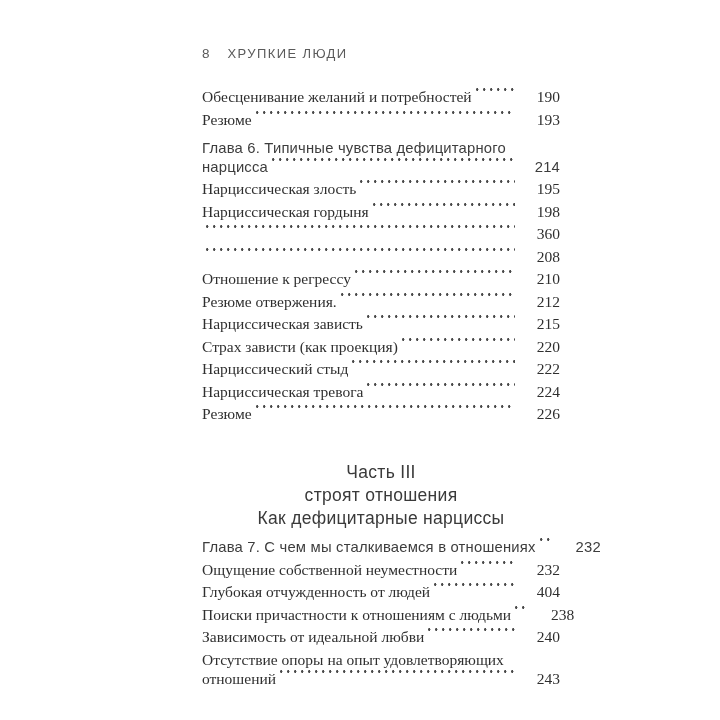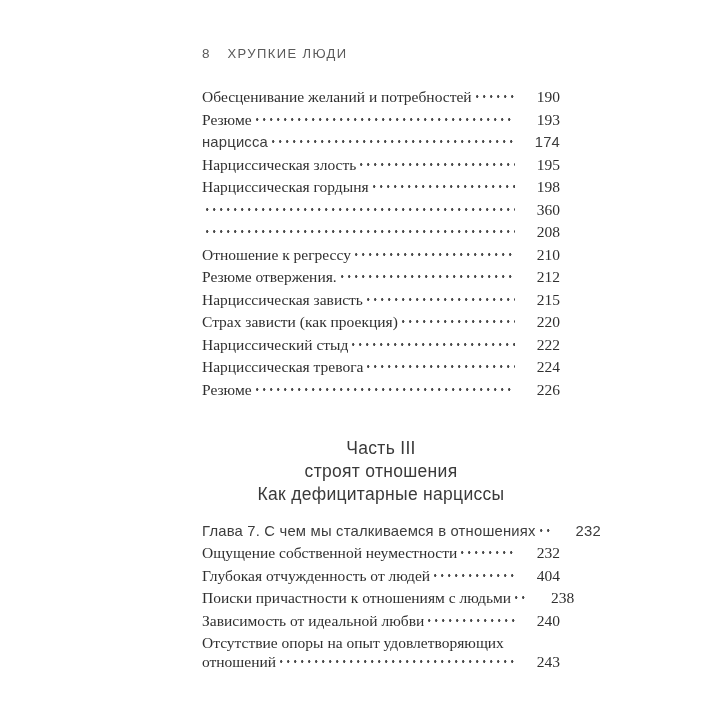--- a/index.html
+++ b/index.html
@@ -21,21 +21,21 @@
 
   .header{
     display:flex;align-items:baseline;
     font-family:"Liberation Sans", sans-serif;color:var(--muted);
     margin-bottom:27px;
   }
   .header .pagenum{font-size:13.5px;margin-right:18px;}
   .header .running{font-size:13px;letter-spacing:1.4px;}
 
   .toc-row{
-    display:flex;align-items:center;
+    display:flex;align-items:flex-start;
     font-size:15.5px;line-height:18px;
     margin-bottom:4.5px;
   }
   .toc-row .label{white-space:nowrap;}
   .leader{
     flex:1;height:3px;min-width:14px;
     margin:0 3px 1px 4px;
     background-image:radial-gradient(circle at 1.2px 1.5px, var(--dots) 1.05px, transparent 1.5px);
     background-size:7px 3px;
     background-repeat:repeat-x;
@@ -48,21 +48,21 @@
     font-size:14.8px;color:var(--chapter);letter-spacing:0.2px;
   }
   .toc-row.wrap-first{margin-bottom:1px;}
   .toc-row.gap-before{margin-top:10px;}
 
   .part-heading{
     text-align:center;
     font-family:"Liberation Sans", sans-serif;
     font-size:17.5px;line-height:23px;letter-spacing:0.3px;
     color:var(--heading);
-    margin:38px 0 16px 0;
+    margin:38px 0 8px 0;
   }
 </style>
 </head>
 <body>
 
 <div class="page">
   <div class="content">
 
     <div class="header">
       <span class="pagenum">8</span>
@@ -73,24 +73,27 @@
         <div class="toc-row">
           <span class="label">Обесценивание желаний и потребностей</span>
           <span class="leader"></span>
           <span class="page-num">190</span>
         </div>
         <div class="toc-row">
           <span class="label">Резюме</span>
           <span class="leader"></span>
           <span class="page-num">193</span>
         </div>
+        <div class="toc-row wrap-first chapter gap-before">
+          <span class="label">Глава 6. Типичные чувства дефицитарного</span>
+        </div>
         <div class="toc-row chapter">
           <span class="label">нарцисса</span>
           <span class="leader"></span>
-          <span class="page-num">174</span>
+          <span class="page-num">214</span>
         </div>
         <div class="toc-row">
           <span class="label">Нарциссическая злость</span>
           <span class="leader"></span>
           <span class="page-num">195</span>
         </div>
         <div class="toc-row">
           <span class="label">Нарциссическая гордыня</span>
           <span class="leader"></span>
           <span class="page-num">198</span>

